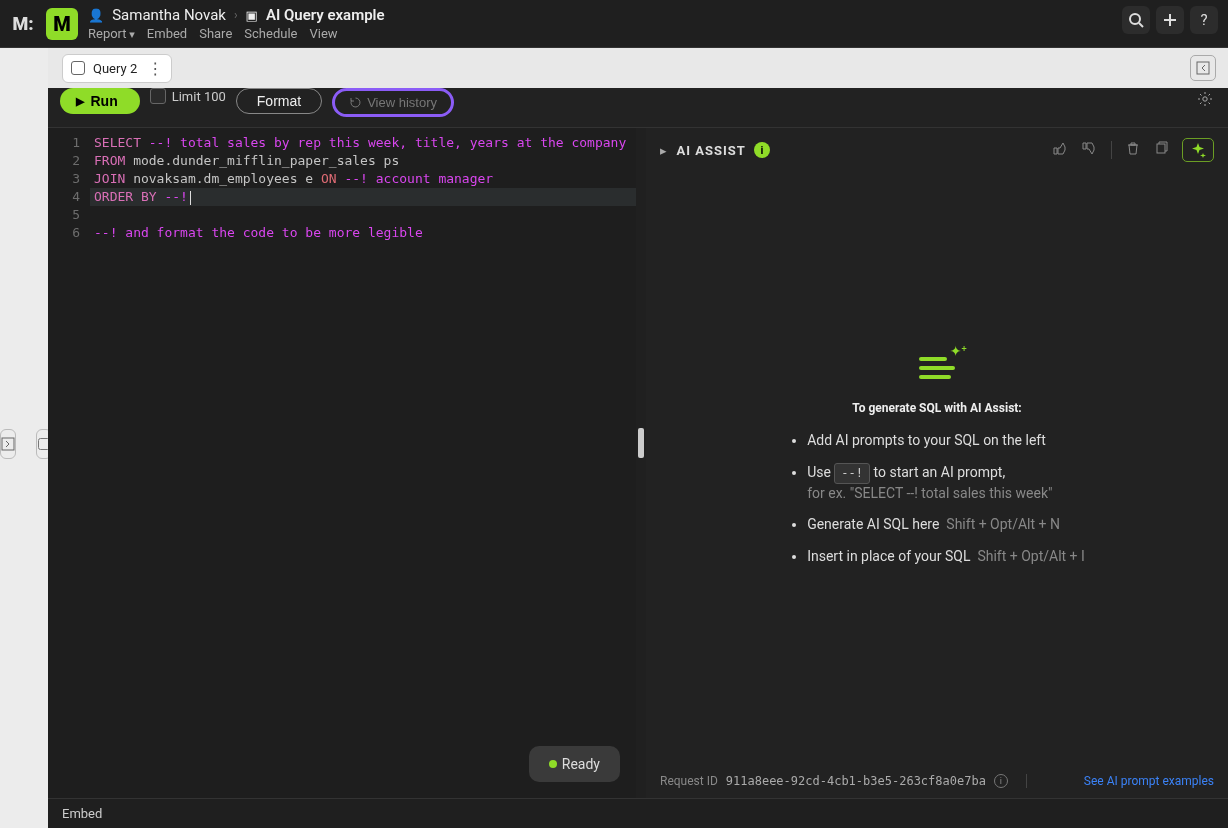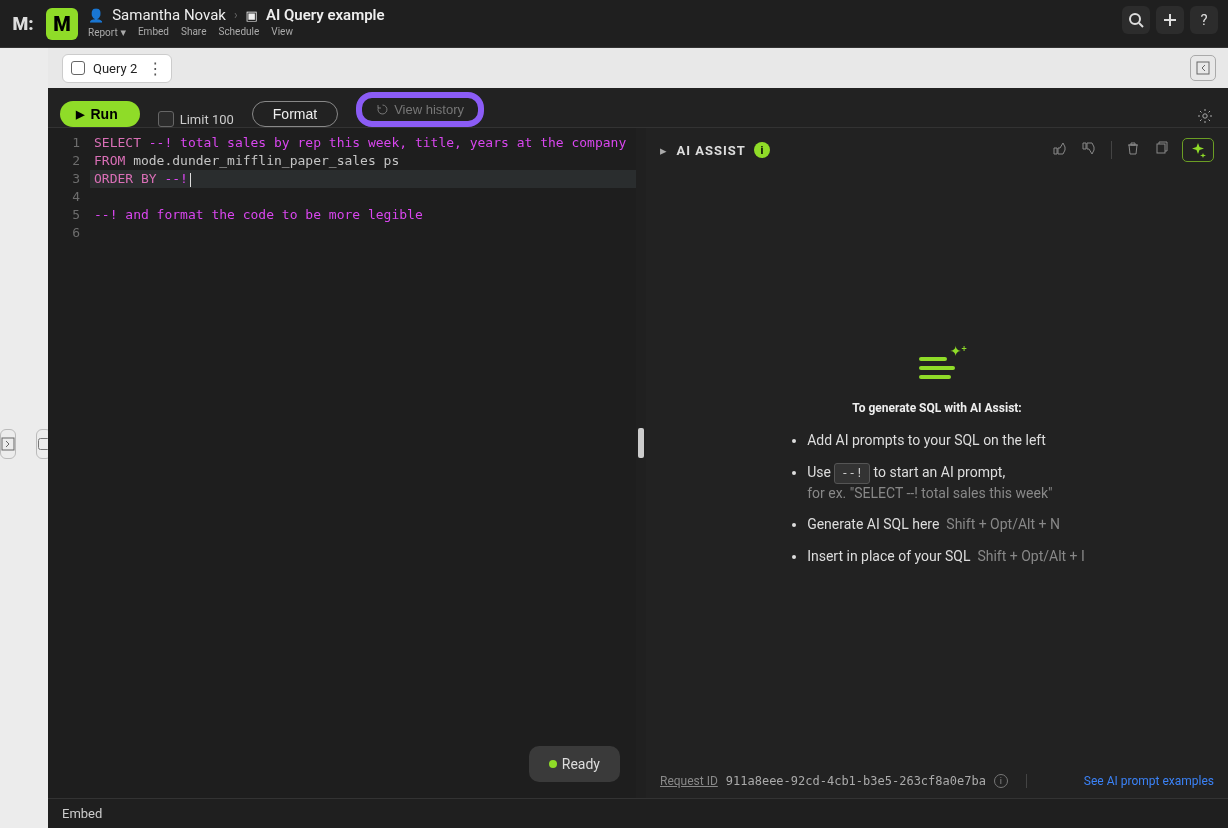--- a/index.html
+++ b/index.html
@@ -21,46 +21,46 @@
   border-bottom: 1px solid #333;
 }
 .header-left { display: flex; align-items: flex-start; gap: 10px; }
 .logo-m { width: 26px; height: 26px; display:flex; align-items:center; justify-content:center; font-weight:900; font-size:18px; color:#ddd; margin-top:4px;}
 .logo-square { width: 32px; height: 32px; background:#8fdc28; border-radius:6px; display:flex; align-items:center; justify-content:center; font-weight:900; font-size:20px; color:#000; margin-top:2px;}
 .header-col { display:flex; flex-direction:column; gap:0; }
 .breadcrumb { display:flex; align-items:center; gap:8px; font-size:15px; color:#eee; }
 .breadcrumb .sep { color:#666; font-size:12px; }
 .person-icon, .ai-square-icon { font-size:13px; }
 .breadcrumb .title { font-weight:600; }
-.menu-row { display:flex; gap:12px; font-size:10px; color:#aaa; margin-top:2px; }
+.menu-row { display:flex; gap:12px; font-size:13px; color:#aaa; margin-top:2px; }
 .menu-row span { cursor:pointer; }
 .menu-row span.caret::after { content:" ▾"; font-size:11px; }
 .header-right { margin-left:auto; display:flex; gap:6px; align-items:center; }
 .hdr-btn { width:28px; height:28px; background:#2c2c2c; border-radius:6px; display:flex; align-items:center; justify-content:center; color:#ddd; font-size:15px; cursor:pointer; }
 
 .left-rail { position:absolute; top:48px; left:0; bottom:0; width:48px; background:#ececec; display:flex; flex-direction:row; align-items:center; padding-top:12px; gap:10px; }
 .rail-btn { width:30px; height:30px; border-radius:6px; display:flex; align-items:center; justify-content:center; color:#555; font-size:15px; cursor:pointer; }
 .rail-btn.outline { border:1px solid #bbb; }
 .rail-text { width:34px; height:28px; border-radius:6px; display:flex; align-items:center; justify-content:center; font-size:13px; color:#333; cursor:pointer; }
 .rail-text.active { background:#d3d9e0; }
 .rail-spacer { height:6px; }
 
 .tabbar { position:absolute; left:48px; right:0; top:48px; height:40px; background:#e8e8e8; display:flex; align-items:center; padding-left:14px; }
 .tab { display:flex; align-items:center; gap:8px; background:#fff; border:1px solid #ccc; border-radius:6px; padding:4px 8px; font-size:13px; color:#222; }
 .tab .db-icon { width:14px; height:14px; border:1.5px solid #666; border-radius:3px; }
 .tab .more { color:#555; font-size:16px; margin-left:2px; cursor:pointer; }
 .tabbar-right { margin-left:auto; margin-right:12px; width:26px; height:26px; display:flex; align-items:center; justify-content:center; border:1px solid #aaa; border-radius:5px; cursor:pointer; }
 
-.toolbar { position:absolute; left:48px; right:0; top:88px; height:40px; background:#222; display:flex; align-items:flex-end; padding:0 12px; gap:18px; border-bottom:1px solid #333; }
+.toolbar { position:absolute; left:48px; right:0; top:88px; height:40px; background:#222; display:flex; align-items:flex-start; padding:0 12px; gap:10px; border-bottom:1px solid #333; }
 .run-btn { background:#8fdc28; color:#000; font-weight:600; font-size:14px; border:none; border-radius:16px; padding:5px 22px 5px 16px; display:flex; align-items:center; gap:6px; cursor:pointer; }
 .run-btn::before { content:"▶"; font-size:11px; }
 .limit-wrap { display:flex; align-items:center; gap:6px; font-size:13px; color:#ccc; }
 .checkbox { width:16px; height:16px; border:1px solid #666; border-radius:3px; background:#2b2b2b; }
 .format-btn { border:1px solid #888; border-radius:16px; padding:4px 20px; color:#eee; font-size:14px; background:transparent; cursor:pointer; }
-.history-btn { border:6px solid #8b5cf6; border-radius:16px; padding:4px 14px; color:#777; font-size:13px; background:transparent; display:flex; align-items:center; gap:5px; }
+.history-btn { border:3px solid #8b5cf6; border-radius:16px; padding:4px 14px; color:#777; font-size:13px; background:transparent; display:flex; align-items:center; gap:5px; }
 .gear-right { margin-left:auto; width:22px; height:22px; color:#aaa; display:flex; align-items:center; justify-content:center; cursor:pointer; font-size:16px;}
 
 .main { position:absolute; left:48px; right:0; top:128px; bottom:30px; display:flex; }
 .editor { width:588px; background:#1e1e1e; position:relative; }
 .gutter { width:42px; background:#1e1e1e; color:#6d6d6d; font-family: ui-monospace, Menlo, monospace; font-size:13px; text-align:right; padding-top:6px; position:absolute; top:0; bottom:0; left:0;}
 .gutter div { height:18px; padding-right:10px; line-height:18px; }
 .code { position:absolute; left:42px; right:0; top:0; bottom:0; padding-top:6px; font-family: ui-monospace, Menlo, monospace; font-size:13px; }
 .code .line { height:18px; line-height:18px; white-space:pre; padding-left:4px; }
 .kw-red { color:#e06c75; }
 .kw-pink { color:#d96fb6; }
@@ -86,21 +86,21 @@
 .hero-lines { width:36px; height:24px; }
 .hero-lines div { height:4px; background:#8fdc28; border-radius:2px; margin-bottom:5px; }
 .hero-lines div:nth-child(1){ width:28px;} .hero-lines div:nth-child(2){ width:36px;} .hero-lines div:nth-child(3){ width:32px;}
 .hero-spark { position:absolute; top:-14px; right:-12px; color:#8fdc28; font-size:14px;}
 .assist-heading { font-size:12px; font-weight:700; color:#eee; margin-bottom:16px; }
 .assist-list { list-style:disc; padding-left:18px; font-size:14px; color:#ddd; }
 .assist-list li { margin-bottom:12px; line-height:1.4; }
 .assist-list .muted { color:#888; }
 .kbd { display:inline-block; padding:1px 6px; border:1px solid #555; border-radius:3px; font-size:12px; background:#333; color:#ccc; font-family:ui-monospace,monospace;}
 .assist-footer { display:flex; align-items:center; padding:10px 14px; font-size:12px; color:#888; gap:8px; }
-.assist-footer .rid-label { color:#888;text-decoration:underline; }
+.assist-footer .rid-label { color:#888; }
 .assist-footer .rid-val { color:#aaa; font-family:ui-monospace,monospace; }
 .info-circle { width:14px; height:14px; border:1px solid #777; border-radius:50%; display:inline-flex; align-items:center; justify-content:center; font-size:9px; color:#888;}
 .assist-footer .link { margin-left:auto; color:#3b82f6; cursor:pointer; }
 .divider-v2 { width:1px; height:14px; background:#444; margin:0 10px; }
 
 .ready-pill { position:absolute; bottom:46px; left:48px; width:588px; display:flex; justify-content:flex-end; padding-right:16px; pointer-events:none;}
 .ready-pill-inner { background:#3a3a3a; border-radius:10px; padding:10px 20px; display:flex; align-items:center; gap:5px; font-size:14px; color:#ddd; pointer-events:auto;}
 .ready-dot { width:8px; height:8px; background:#8fdc28; border-radius:50%; }
 
 .bottombar { position:absolute; left:48px; right:0; bottom:0; height:30px; background:#1f1f1f; display:flex; align-items:center; padding-left:14px; font-size:13px; color:#ccc; border-top:1px solid #333;}
@@ -215,20 +215,21 @@
       <div>1</div>
       <div>2</div>
       <div>3</div>
       <div>4</div>
       <div>5</div>
       <div>6</div>
     </div>
     <div class="code">
       <div class="line"><span class="kw-pink">SELECT</span><span class="txt-blue"> --! total sales by rep this week, title, years at the company</span></div>
       <div class="line"><span class="kw-pink">FROM</span><span class="txt-gray"> mode.dunder_mifflin_paper_sales ps</span></div>
+      <div class="line"><span class="kw-pink">JOIN</span><span class="txt-gray"> novaksam.dm_employees e </span><span class="kw-red">ON</span><span class="txt-blue"> --! account manager</span></div>
       <div class="line current-line"><span class="kw-pink">ORDER BY</span><span class="txt-blue"> --!</span><span class="cursor"></span></div>
       <div class="line"><span class="txt-gray"></span></div>
       <div class="line"><span class="txt-blue">--! and format the code to be more legible</span></div>
     </div>
   </div>
 
   <div class="splitter">
     <div class="splitter-handle"></div>
   </div>
 

